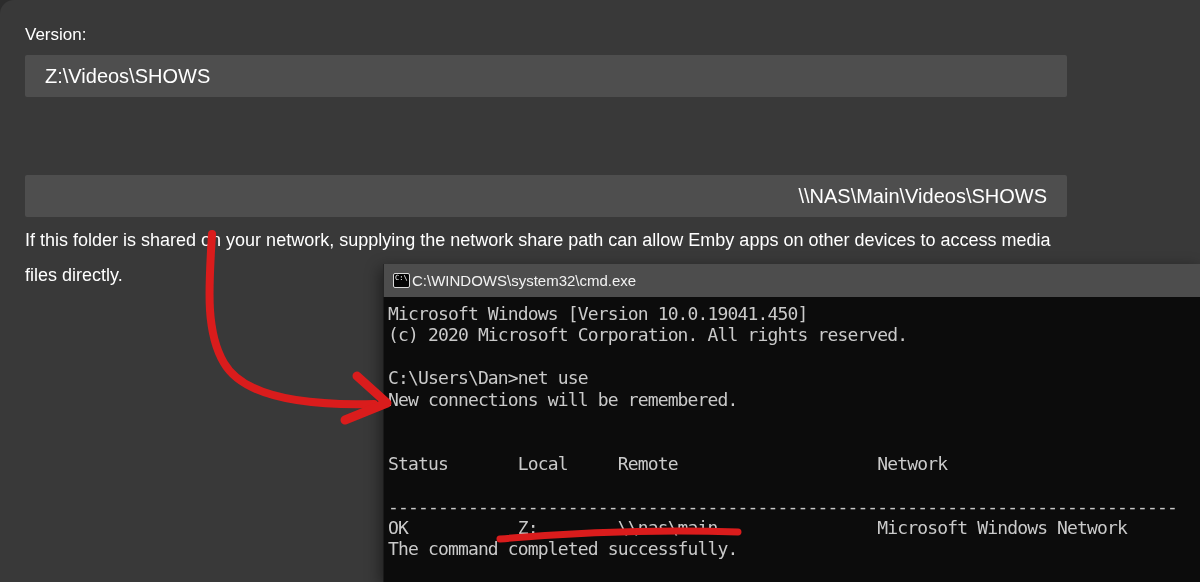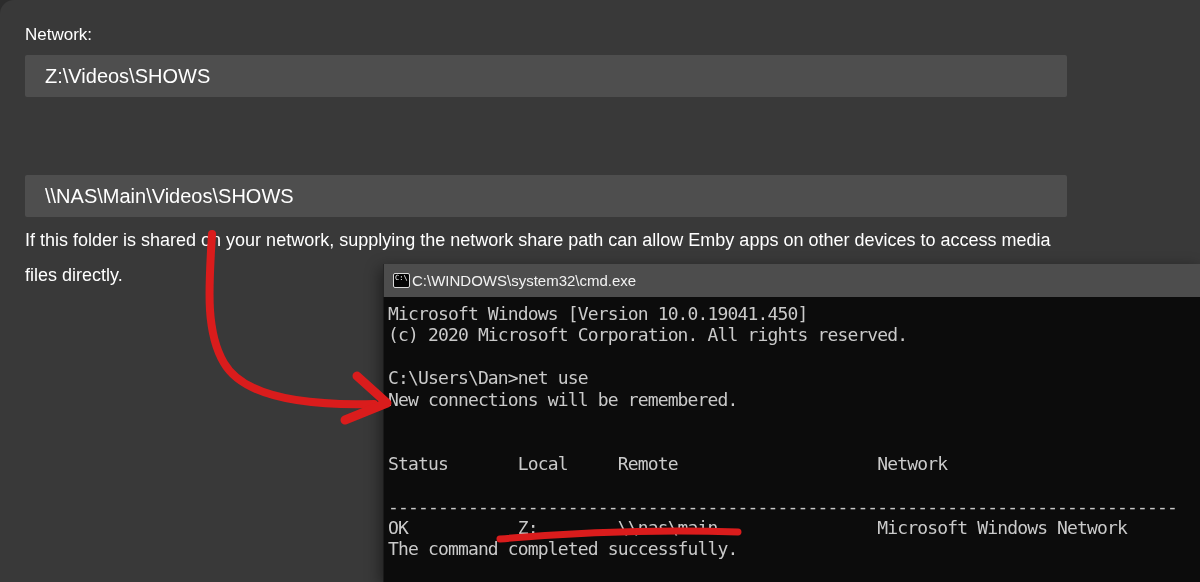--- a/index.html
+++ b/index.html
@@ -21,21 +21,21 @@
   #folder-label{top:25px;}
   #network-label{top:145px;}
   .text-input{
     position:absolute;left:25px;width:1002px;height:42px;
     background:#4e4e4e;border:none;border-radius:2px;
     color:#ffffff;font-size:20px;padding:0 20px;
     font-family:"Liberation Sans",sans-serif;outline:none;
     box-sizing:content-box;
   }
   #folder-input{top:55px;}
-  #network-input{top:175px;}
+  #network-input{top:175px;text-align:right;}
   .help-text{
     position:absolute;left:25px;top:223px;width:1048px;
     color:#ffffff;font-size:18px;line-height:35px;
   }
   .cmd-window{
     position:absolute;left:383px;top:264px;width:817px;height:318px;
     box-shadow:-3px 4px 14px rgba(0,0,0,0.45);
   }
   .cmd-titlebar{
     height:33px;background:#4d4d4d;
@@ -72,21 +72,21 @@
   }
   .annotations{
     position:absolute;inset:0;z-index:10;pointer-events:none;
   }
 </style>
 </head>
 <body>
 
 <div class="panel">
 
-  <div class="field-label" id="folder-label">Network:</div>
+  <div class="field-label" id="folder-label">Version:</div>
 
   <input class="text-input" id="folder-input" type="text" value="Z:\Videos\SHOWS" style="">
 
 
   <input class="text-input" id="network-input" type="text" value="\\NAS\Main\Videos\SHOWS" style="">
 
   <div class="help-text">If this folder is shared on your network, supplying the network share path can allow Emby apps on other devices to access media files directly.</div>
 
   <div class="cmd-window">
     <div class="cmd-titlebar">

